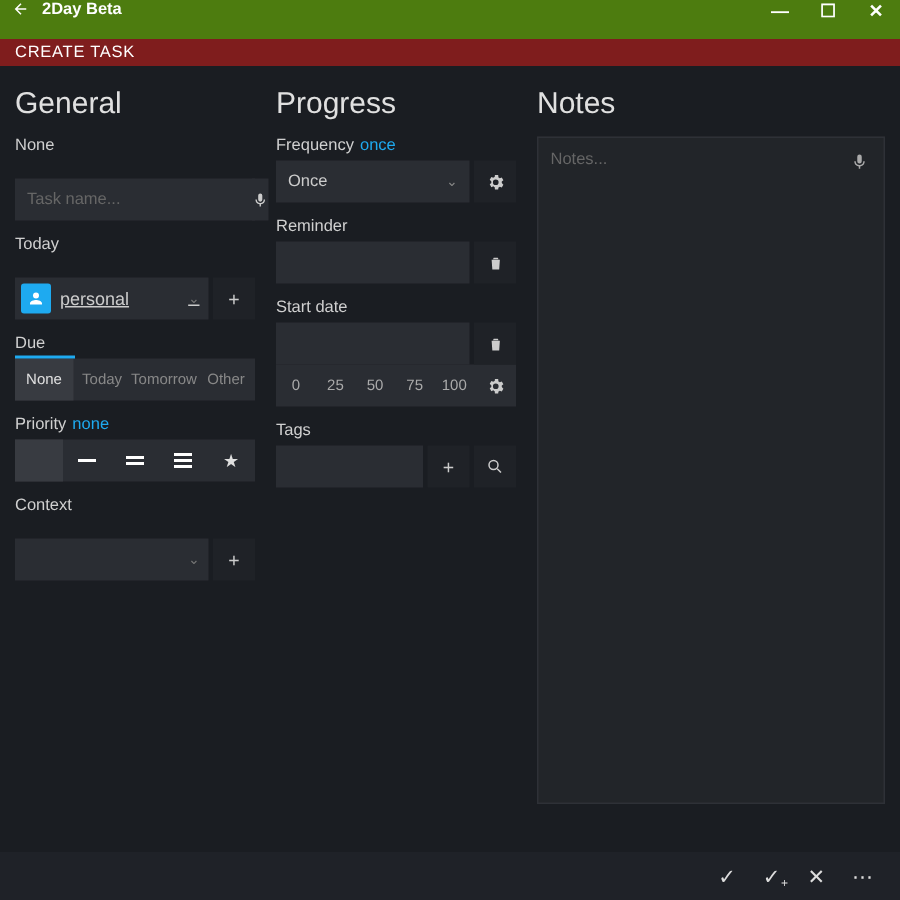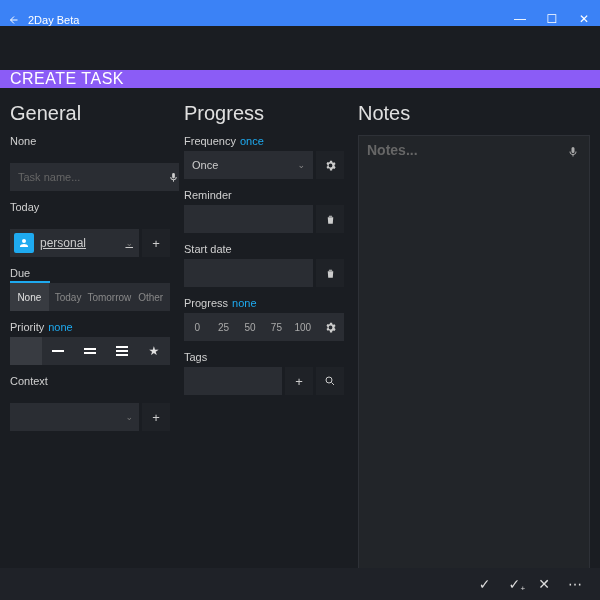--- a/index.html
+++ b/index.html
@@ -1,24 +1,24 @@
 <!DOCTYPE html>
 <html><head>
 <meta charset="utf-8">
 <style>
 * { margin: 0; padding: 0; box-sizing: border-box; font-family: "Segoe UI", sans-serif; }
 body { background: #1a1d22; color: #ccc; width: 600px; height: 600px; overflow: hidden; font-size: 12px; }
 
-.titlebar { background: #3b82f6; height: 26px; display: flex; align-items: flex-end; color: #fff; }
+.titlebar { background: #4d7c0f; height: 26px; display: flex; align-items: flex-start; color: #fff; font-weight: bold; }
 .titlebar .back { width: 28px; display: flex; justify-content: center; align-items: center; font-size: 14px; }
 .titlebar .title { font-size: 11px; }
 .titlebar .wincontrols { margin-left: auto; display: flex; }
 .titlebar .wincontrols div { width: 32px; text-align: center; font-size: 12px; }
 
-.subbar { background: #8b5cf6; height: 18px; display: flex; align-items: center; padding-left: 10px; color: #fff; font-size: 16px; letter-spacing: 0.5px; margin-top: 44px; }
+.subbar { background: #7f1d1d; height: 18px; display: flex; align-items: center; padding-left: 10px; color: #fff; font-size: 11px; letter-spacing: 0.5px; }
 
 .content { display: flex; padding: 14px 10px 0 10px; gap: 14px; height: 520px; }
 .col { flex: 0 0 auto; }
 .col.general { width: 160px; }
 .col.advanced { width: 160px; }
 .col.notes { flex: 1; }
 
 .section-title { font-size: 20px; color: #e0e0e0; margin-bottom: 10px; font-weight: 400; }
 .label { font-size: 11px; color: #d0d0d0; margin-bottom: 4px; margin-top: 10px; }
 .label .val { color: #1eaaf0; margin-left: 4px; }
@@ -48,21 +48,21 @@
 .freq-sel { flex: 1; background: #2a2d33; display: flex; align-items: center; padding: 0 8px; font-size: 11px; color: #ccc; }
 .freq-sel .chev { margin-left: auto; font-size: 9px; color: #888; }
 
 .empty-row { display: flex; height: 28px; gap: 3px; }
 .empty-field { flex: 1; background: #2a2d33; }
 
 .tags-row { display: flex; height: 28px; gap: 3px; }
 .tags-row .f { flex: 1; background: #2a2d33; }
 
 .notes-box { background: #222529; height: 445px; border: 1px solid #2e3137; padding: 6px 8px; position: relative; }
-.notes-placeholder { color: #666; font-size: 14px; font-weight: bold; }
+.notes-placeholder { color: #666; font-size: 11px; }
 .notes-mic { position: absolute; top: 4px; right: 4px; width: 24px; height: 24px; display: flex; align-items: center; justify-content: center; color: #aaa; }
 
 .bottombar { position: absolute; bottom: 0; left: 0; right: 0; height: 32px; display: flex; justify-content: flex-end; align-items: center; gap: 18px; padding-right: 18px; background: #1f2228; color: #ddd; }
 .bottombar .bicon { font-size: 14px; }
 
 svg { display: block; }
 </style>
 </head>
 <body>
 
@@ -182,23 +182,20 @@
     <div class="label">Start date</div>
     <div class="empty-row">
       <div class="empty-field"></div>
       <div class="iconbtn addbtn">
         <svg width="11" height="11" viewBox="0 0 24 24" fill="#ccc">
             <path d="M6 7h12l-1 14H7zM9 4h6l1 2H8z"></path>
           </svg>
       </div>
     </div>
 
-    <div class="label">
-      <span>Progress</span><span class="val">none</span>
-    </div>
     <div class="prog-row">
       <div class="prog">0</div>
       <div class="prog">25</div>
       <div class="prog">50</div>
       <div class="prog">75</div>
       <div class="prog">100</div>
       <div class="iconbtn" style="background:transparent;">
         <svg width="13" height="13" viewBox="0 0 24 24" fill="#ccc">
             <path d="M19.4 13a7.5 7.5 0 000-2l2-1.6-2-3.4-2.4 1a7.4 7.4 0 00-1.7-1L15 3h-4l-.3 2.5a7.4 7.4 0 00-1.7 1l-2.4-1-2 3.4L6.6 11a7.5 7.5 0 000 2l-2 1.6 2 3.4 2.4-1a7.4 7.4 0 001.7 1L11 21h4l.3-2.5a7.4 7.4 0 001.7-1l2.4 1 2-3.4zM12 15.5A3.5 3.5 0 1115.5 12 3.5 3.5 0 0112 15.5z"></path>
           </svg>

